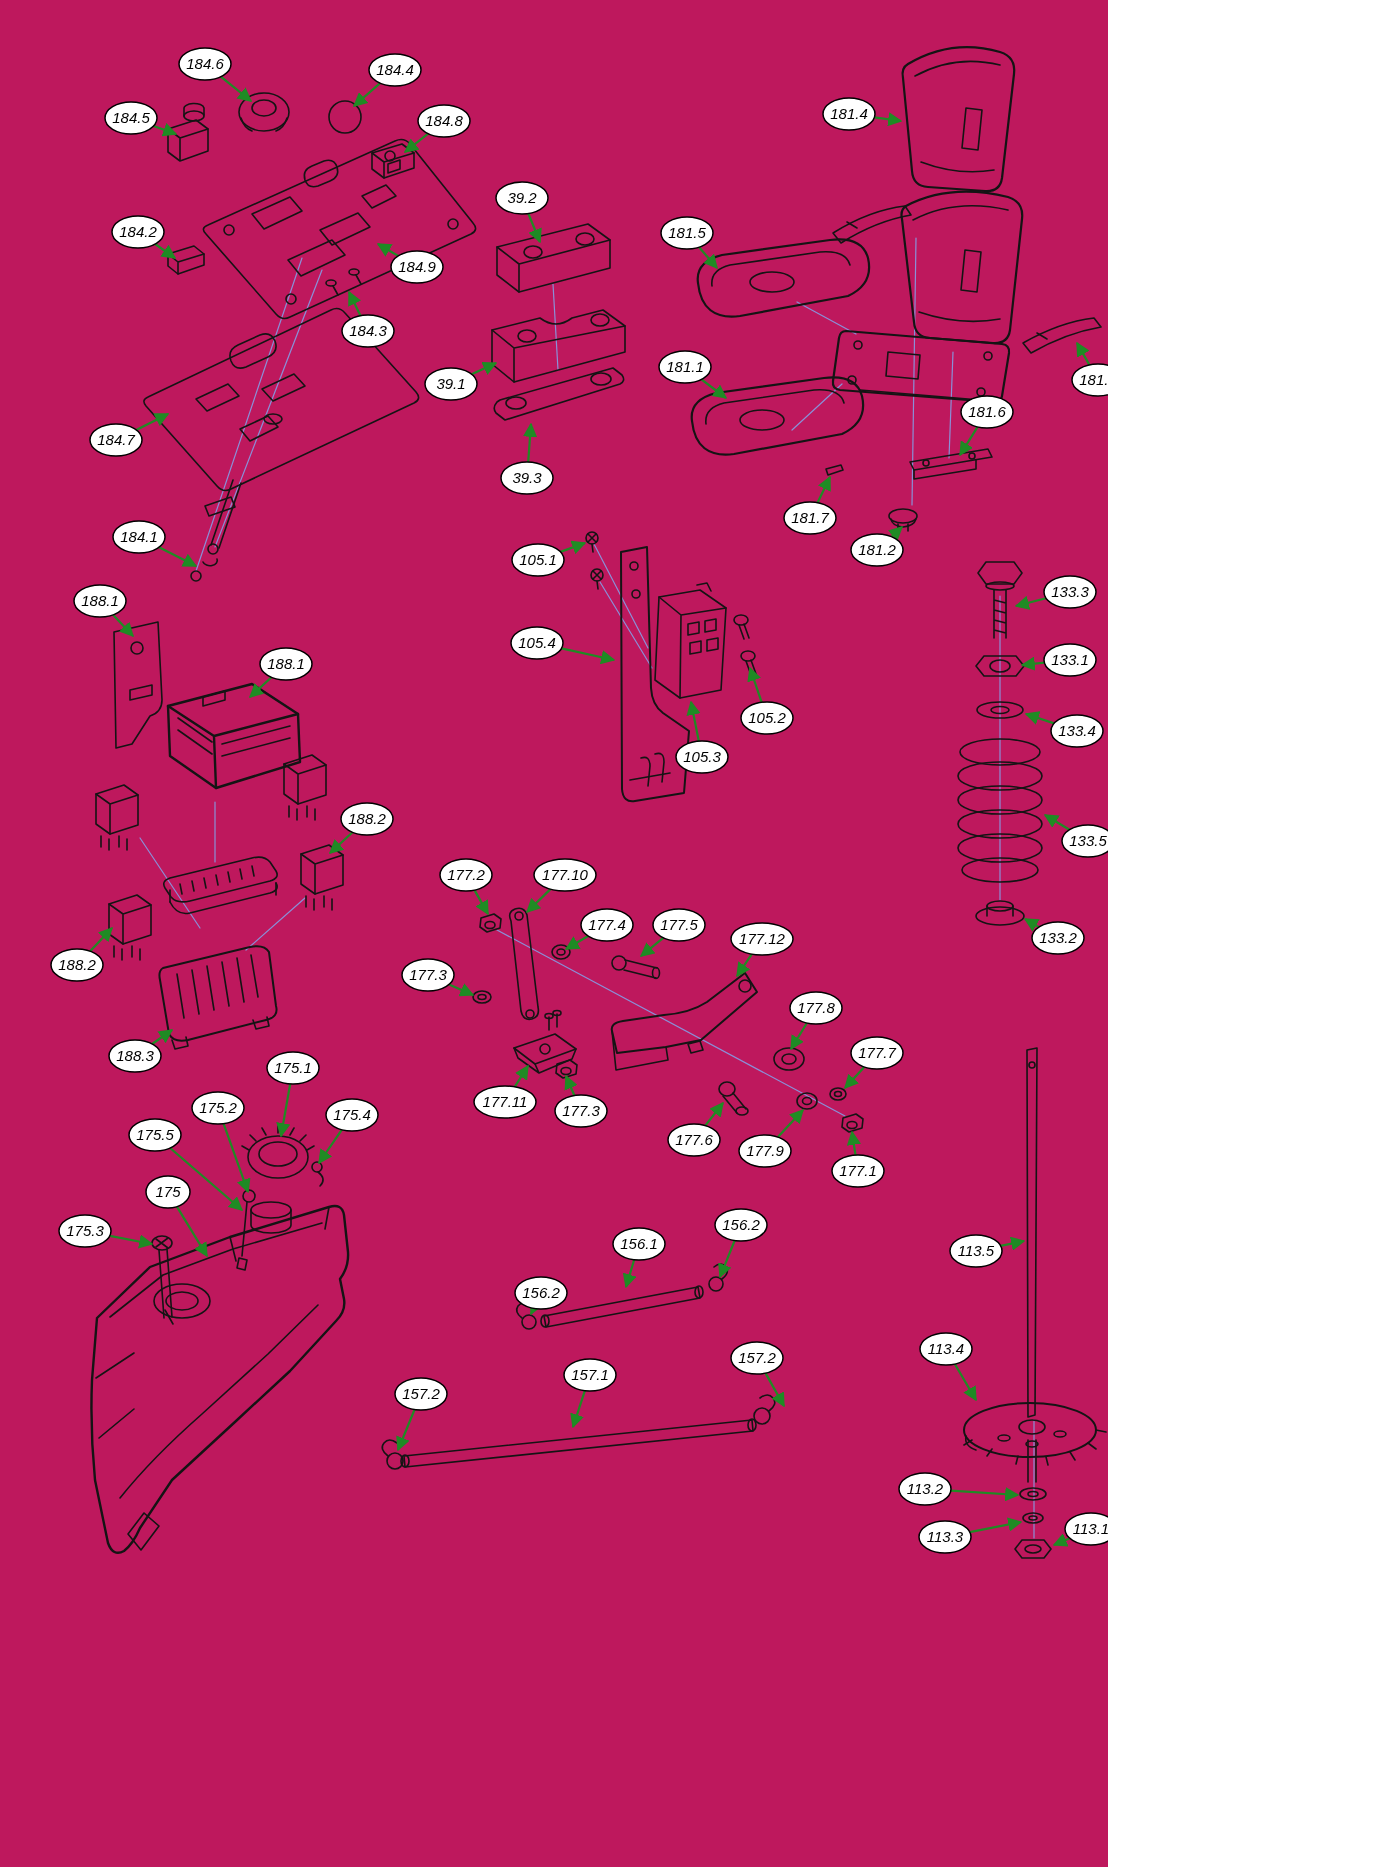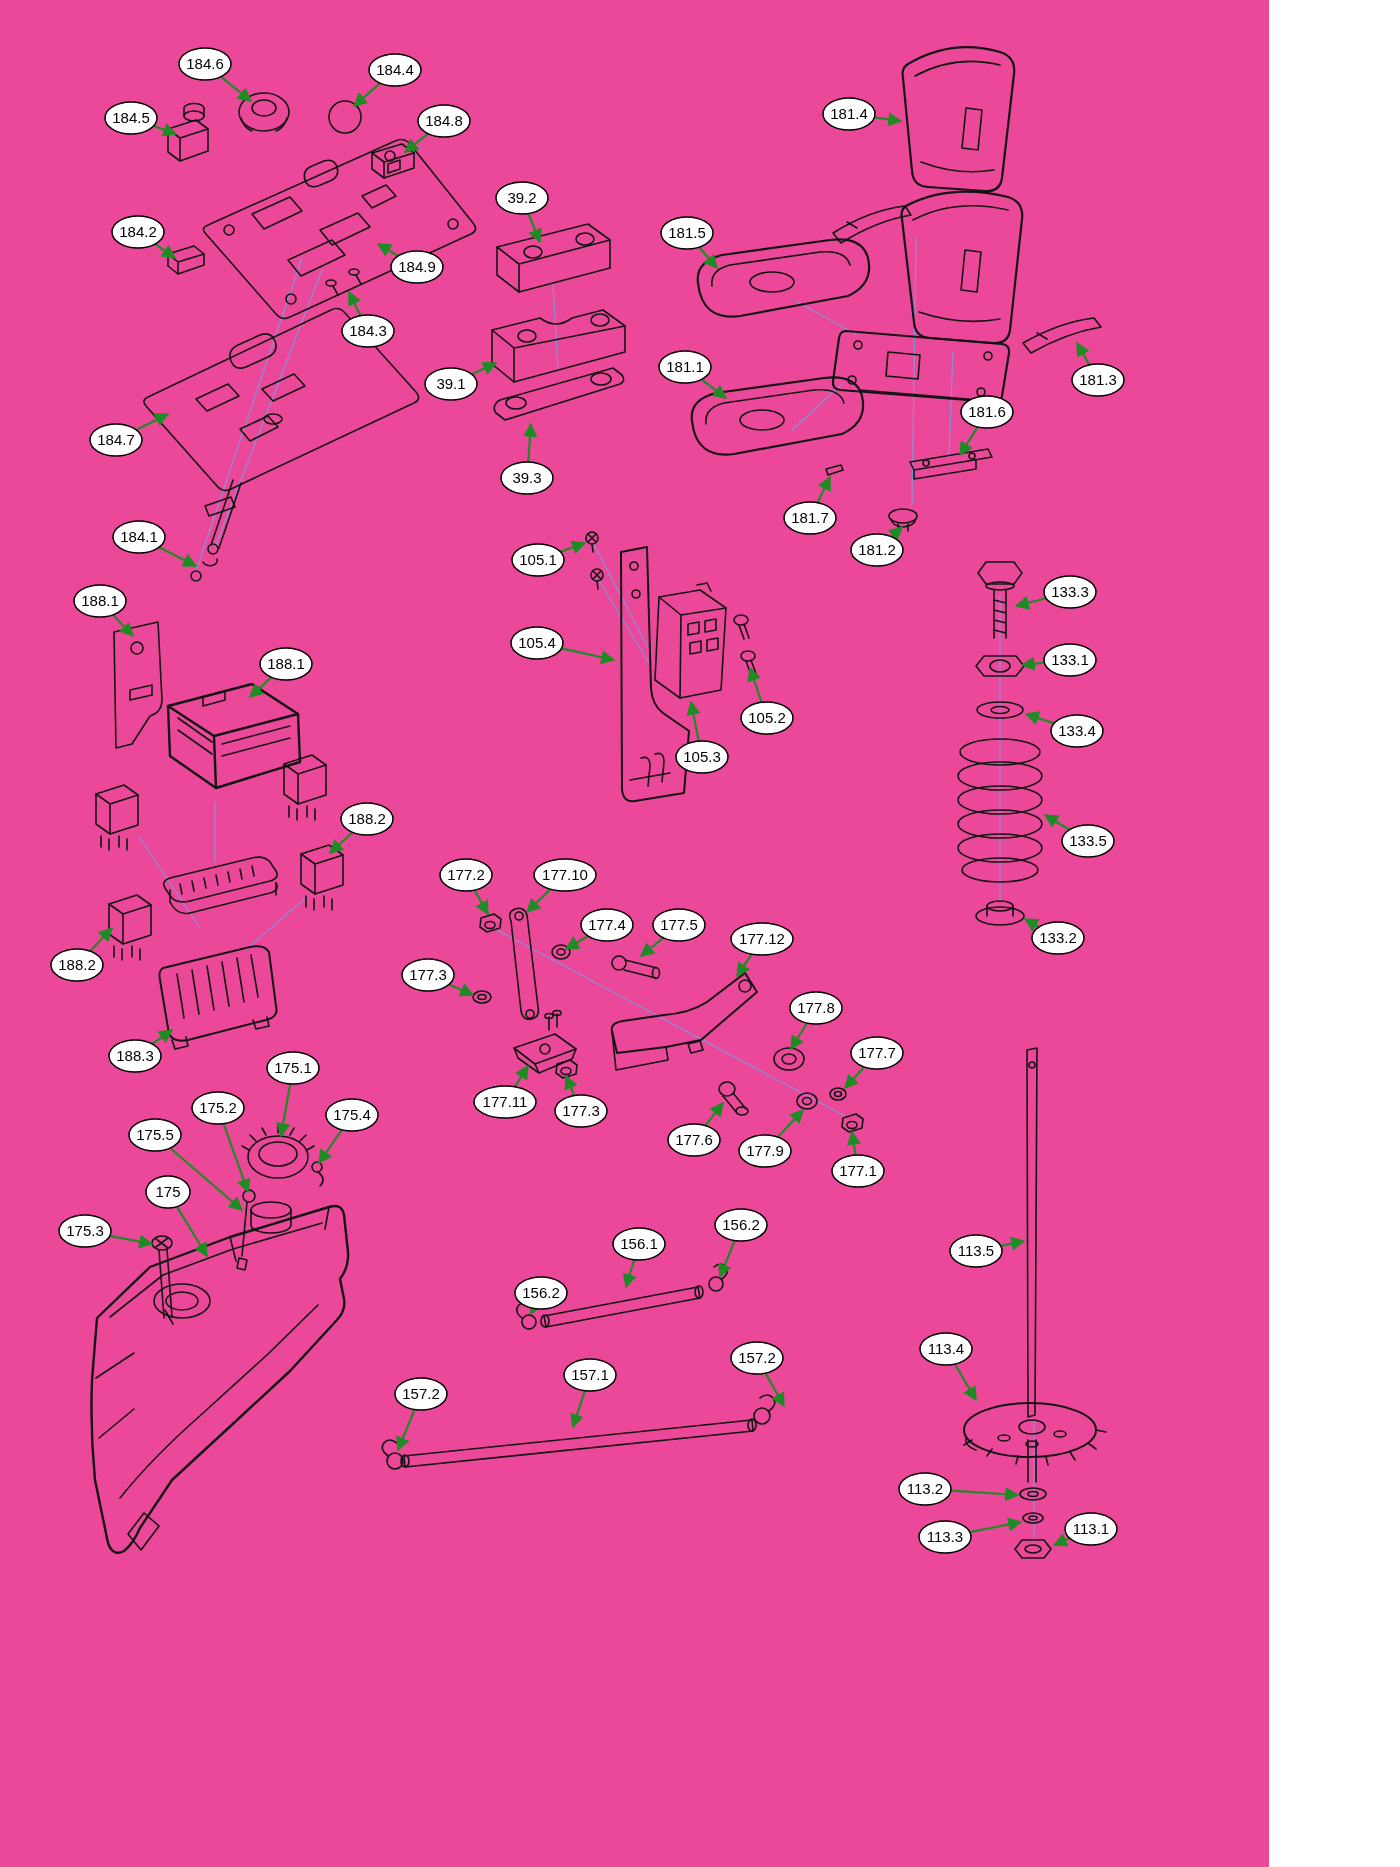--- a/index.html
+++ b/index.html
@@ -1,16 +1,16 @@
 <!DOCTYPE html>
 <html><head>
 <meta charset="utf-8">
 <style>
   html,body{margin:0;padding:0;background:#ffffff;}
-  #diagram-container{position:relative;width:1269px;height:1867px;background:#ec4899;overflow:hidden;}
+  #diagram-container{position:relative;width:1108px;height:1867px;background:#be185d;overflow:hidden;font-style:italic;}
   #diagram-svg{position:absolute;top:0;left:0;}
   .callout-text{font-family:"Liberation Sans",sans-serif;font-size:15px;fill:#000;}
 </style>
 </head>
 <body>
 
 <div id="diagram-container">
 <svg id="diagram-svg" width="1400" height="1867" viewBox="0 0 1400 1867" xmlns="http://www.w3.org/2000/svg">
   <defs>
     <marker id="arrowhead" viewBox="0 0 10 10" refX="9" refY="5" markerWidth="6.5" markerHeight="6.5" orient="auto-start-reverse">

